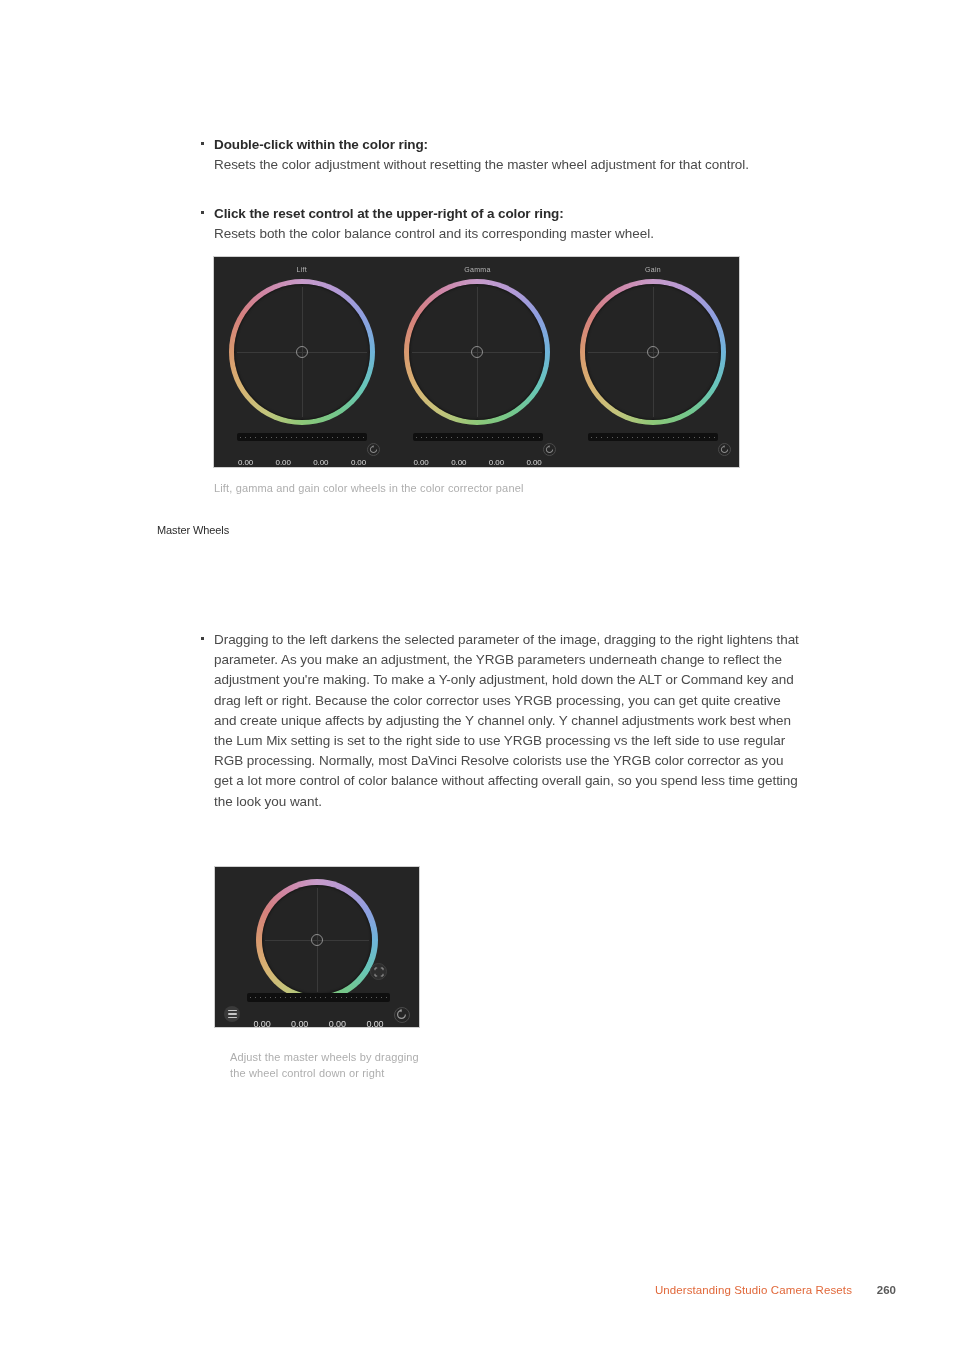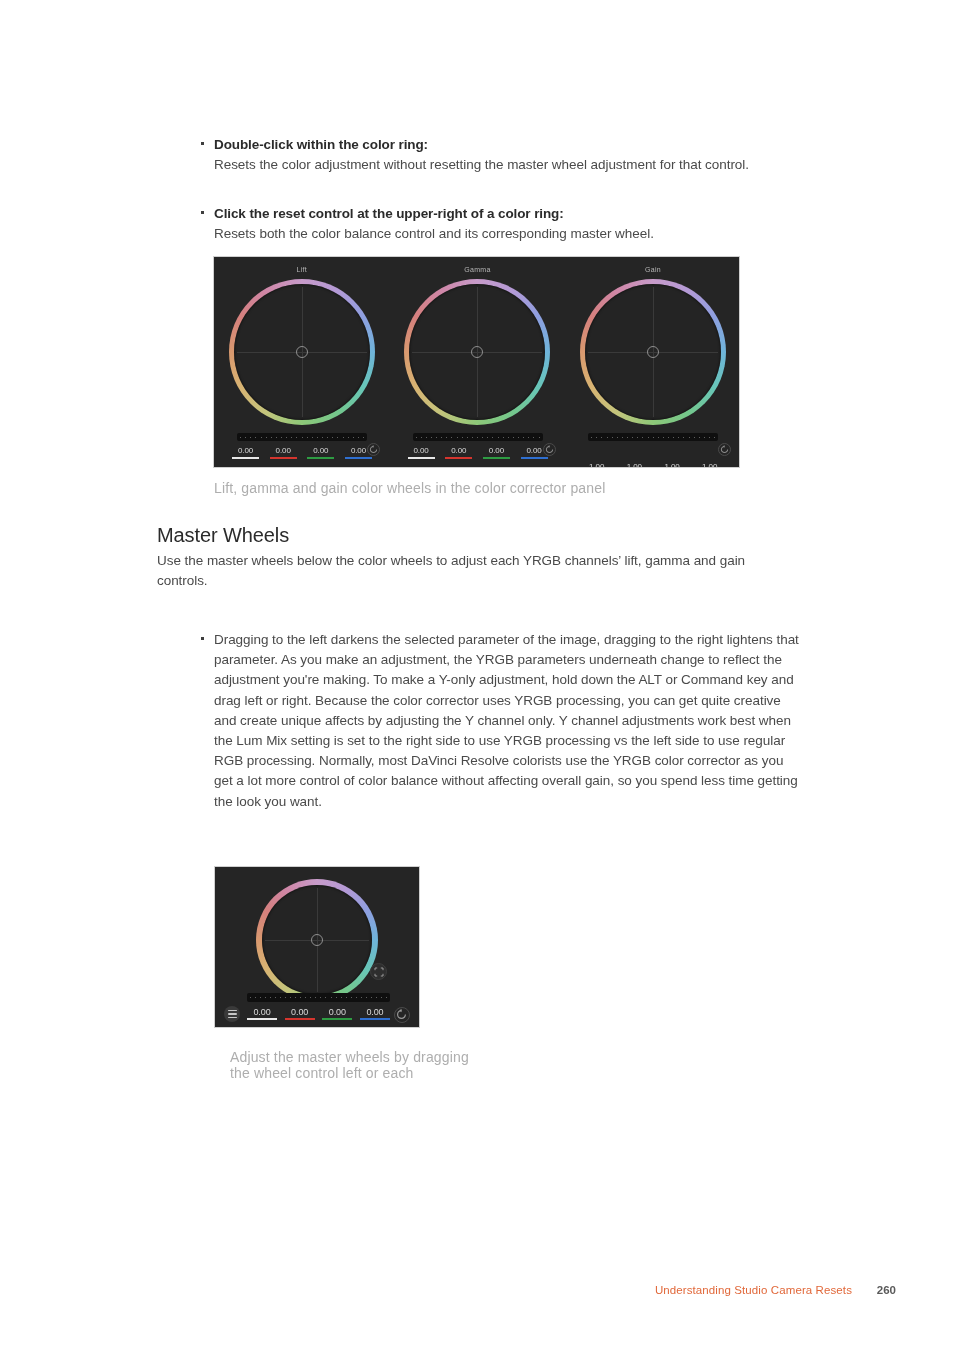--- a/index.html
+++ b/index.html
@@ -57,27 +57,27 @@
     left: 157px;
     width: 640px;
     font-size: 13.5px;
     color: #4a4a4a;
     line-height: 20.2px;
     letter-spacing: -0.05px;
   }
   .heading {
     position: absolute;
     left: 157px;
-    font-size: 20px;
+    font-size: 11px;
     color: #2b2b2b;
     letter-spacing: -0.1px;
   }
   .caption {
     position: absolute;
-    font-size: 14px;
+    font-size: 11px;
     color: #aeaeae;
     line-height: 15.5px;
     letter-spacing: 0.15px;
   }
 
   
   .footer-link {
     position: absolute;
     right: 102px;
     bottom: 54px;
@@ -199,20 +199,21 @@
     align-items: flex-start;
   }
   .val-item {
     text-align: center;
   }
   .val-num {
     font-size: 8px;
     color: #d9d9d9;
     letter-spacing: -0.1px;
     line-height: 10px;
+    margin-top: 12px;
   }
   .val-bar {
     height: 1.5px;
     margin-top: 1px;
   }
   .c-y { background: #e8e8e8; }
   .c-r { background: #d5352e; }
   .c-g { background: #2e9c43; }
   .c-b { background: #2f6fd0; }
 
@@ -462,21 +463,20 @@
             <path d="M6 2.6A3.4 3.4 0 1 0 9.4 6" fill="none" stroke="#8a8a8a" stroke-width="1.1"></path>
             <path d="M6 1.1 L6 4.1 L4.2 2.6 Z" fill="#8a8a8a"></path>
           </svg>
       </div>
     </div>
   </div>
 
   <div class="caption" style="left:214px;top:481px;width:420px;">Lift, gamma and gain color wheels in the color corrector panel</div>
 
   <div class="heading" style="top:524px;">Master Wheels</div>
-  <div class="para" style="top:551px;">Use the master wheels below the color wheels to adjust each YRGB channels’ lift, gamma and gain controls.</div>
 
   <div class="bullet-block" id="bullet-2" style="top:630px;width:600px;">
     <span class="bullet-marker"></span>
     <div class="bullet-body">
       <div class="bullet-text">Dragging to the left darkens the selected parameter of the image, dragging to the right lightens that parameter. As you make an adjustment, the YRGB parameters underneath change to reflect the adjustment you're making. To make a Y-only adjustment, hold down the ALT or Command key and drag left or right. Because the color corrector uses YRGB processing, you can get quite creative and create unique affects by adjusting the Y channel only. Y channel adjustments work best when the Lum Mix setting is set to the right side to use YRGB processing vs the left side to use regular RGB processing. Normally, most DaVinci Resolve colorists use the YRGB color corrector as you get a lot more control of color balance without affecting overall gain, so you spend less time getting the look you want.</div>
     </div>
   </div>
 
   <div class="dv-panel" id="panel-master">
     <div class="ring-wrap" style="top:12px;width:122px;height:122px;">
@@ -552,19 +552,19 @@
     <div class="reset-icon" style="left:179px;top:140px;width:16px;height:16px;">
       <svg width="13" height="13" viewBox="0 0 12 12">
           <path d="M6 2.4A3.6 3.6 0 1 0 9.6 6" fill="none" stroke="#9a9a9a" stroke-width="1.1"></path>
           <path d="M6 0.8 L6 4.0 L4.1 2.4 Z" fill="#9a9a9a"></path>
         </svg>
     </div>
   </div>
 
   <div class="caption" style="left:230px;top:1050px;width:240px;">
     <div>Adjust the master wheels by dragging</div>
-    <div>the wheel control left or each</div>
+    <div>the wheel control down or right</div>
   </div>
 
   <div class="footer-link">Understanding Studio Camera Resets</div>
   <div class="footer-page">260</div>
 
 </div>
 
 </body></html>

